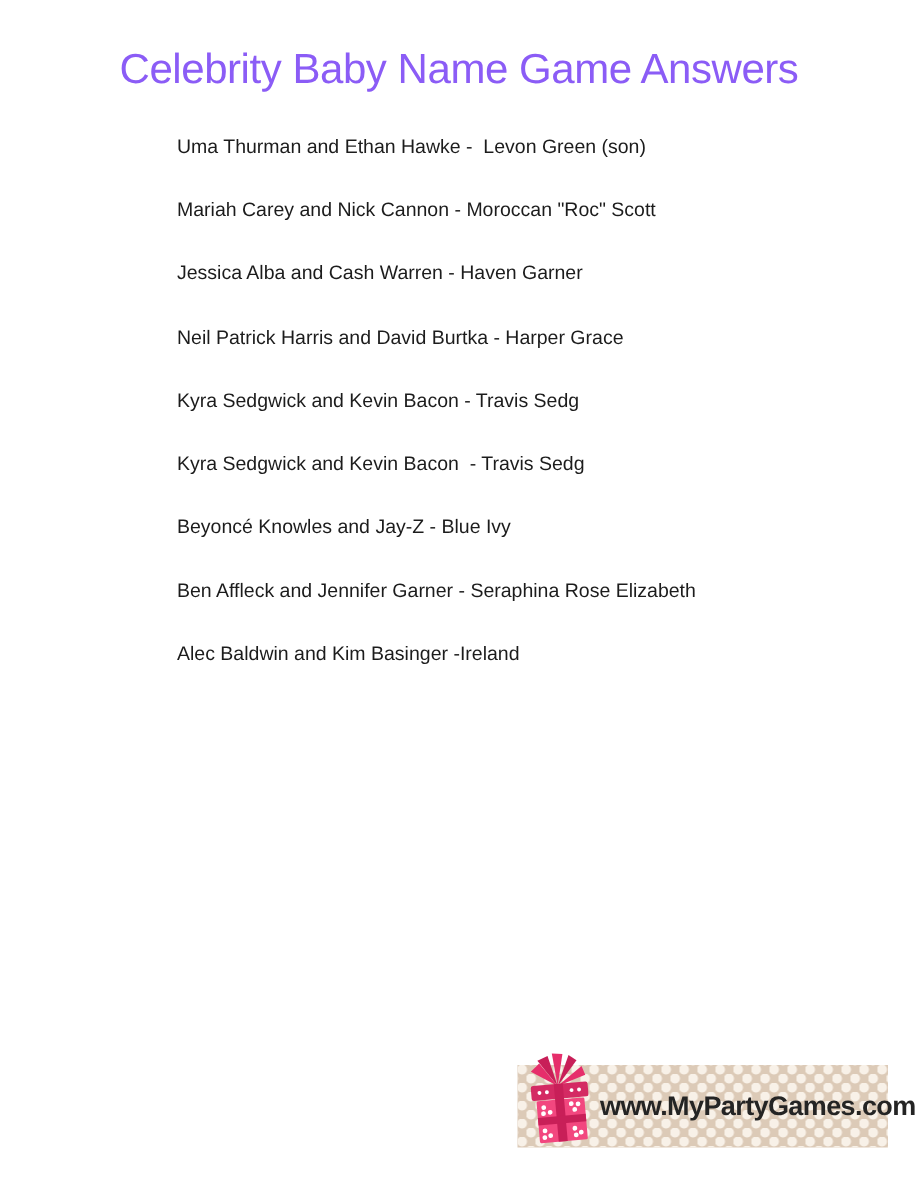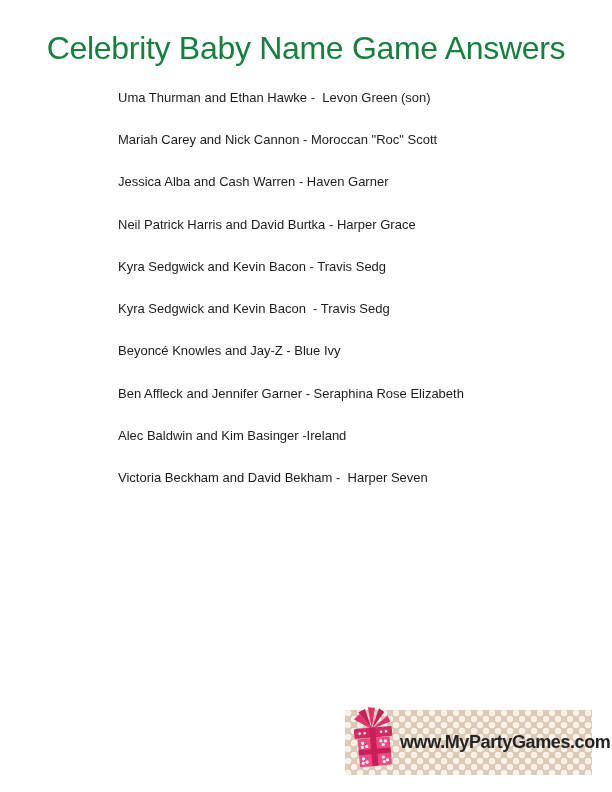--- a/index.html
+++ b/index.html
@@ -11,24 +11,24 @@
     background: #ffffff;
     overflow: hidden;
     font-family: "Liberation Sans", "DejaVu Sans", sans-serif;
   }
   .title {
     position: absolute;
     top: 30px;
     left: 0;
     width: 100%;
     text-align: center;
-    font-size: 32px;
+    font-size: 28px;
     font-weight: 400;
     letter-spacing: -0.3px;
-    color: #15803d;
+    color: #8b5cf6;
     white-space: nowrap;
   }
   .answers {
     position: absolute;
     top: 76px;
     left: 118px;
     right: 32px;
   }
   .answer-line {
     height: 42.3px;
@@ -36,21 +36,21 @@
     align-items: center;
     font-size: 13px;
     color: #1c1c1c;
     white-space: pre;
   }
   .site-banner {
     position: absolute;
     left: 345px;
     top: 710px;
     width: 247px;
-    height: 65px;
+    height: 55px;
     background-color: #dccab7;
     background-image:
       radial-gradient(circle at 3px 3px, #f8f1e8 3px, rgba(248,241,232,0) 3.6px),
       radial-gradient(circle at 3px 3px, #f8f1e8 3px, rgba(248,241,232,0) 3.6px);
     background-size: 12px 12px;
     background-position: 0 0, 6px 6px;
     display: flex;
     align-items: center;
     overflow: visible;
   }
@@ -84,21 +84,20 @@
   <div class="answers">
     <div class="answer-line">Uma Thurman and Ethan Hawke -  Levon Green (son)</div>
     <div class="answer-line">Mariah Carey and Nick Cannon - Moroccan "Roc" Scott</div>
     <div class="answer-line">Jessica Alba and Cash Warren - Haven Garner</div>
     <div class="answer-line">Neil Patrick Harris and David Burtka - Harper Grace</div>
     <div class="answer-line">Kyra Sedgwick and Kevin Bacon - Travis Sedg</div>
     <div class="answer-line">Kyra Sedgwick and Kevin Bacon  - Travis Sedg</div>
     <div class="answer-line">Beyoncé Knowles and Jay-Z - Blue Ivy</div>
     <div class="answer-line">Ben Affleck and Jennifer Garner - Seraphina Rose Elizabeth</div>
     <div class="answer-line">Alec Baldwin and Kim Basinger -Ireland</div>
-    <div class="answer-line">Victoria Beckham and David Bekham -  Harper Seven</div>
   </div>
 
   <div class="site-banner">
     <span class="gift-wrap">
       <svg viewBox="0 0 52 62" width="52" height="62" aria-hidden="true">
         <g transform="rotate(-5 26 36)">
 
           <path d="M26 22 L9 11 L15 6 Z" fill="#e62e6b"></path>
           <path d="M26 22 L14 4 L21 1.5 Z" fill="#c81f58"></path>
           <path d="M26 22 L24 0 L31 1 Z" fill="#e62e6b"></path>

